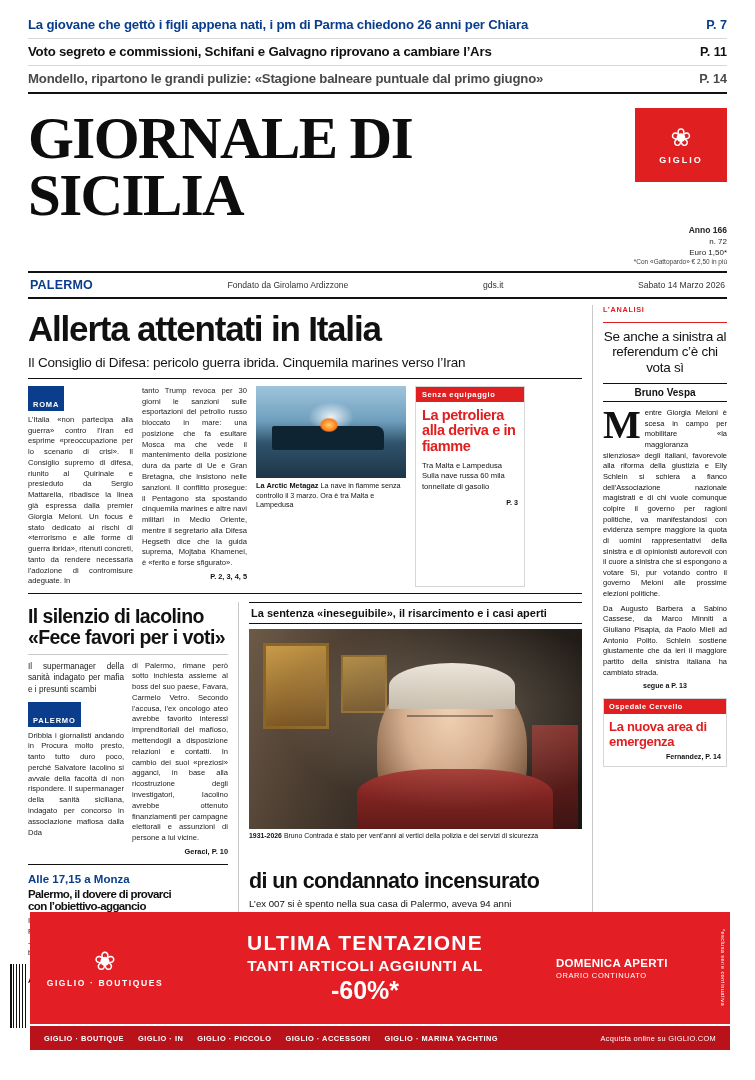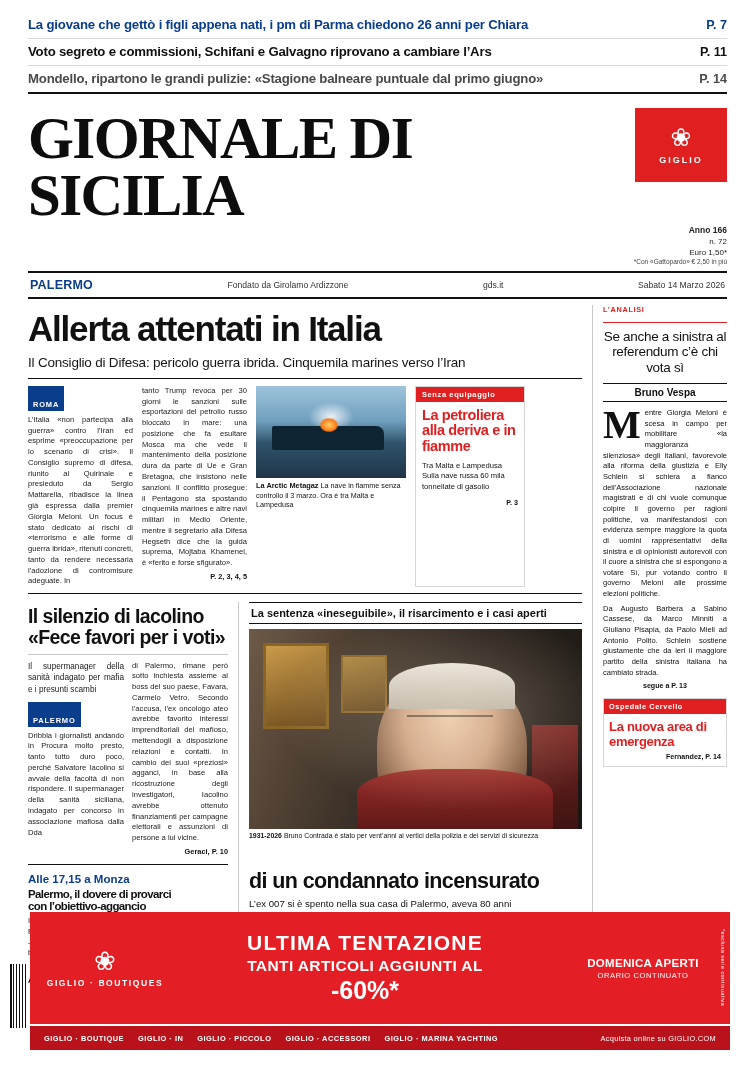--- a/index.html
+++ b/index.html
@@ -202,21 +202,21 @@
      background: repeating-linear-gradient(90deg,#111 0 1.5px,#fff 1.5px 3px); }
   .ad { position: absolute; left: 30px; bottom: 56px; width: 700px; height: 112px; background: #e31f25; color: #fff; }
   .ad-inner { display: flex; align-items: center; height: 100%; position: relative; }
   .ad-logo { width: 150px; text-align: center; }
   .ad-logo-mark { font-size: 26px; line-height: 1; }
   .ad-logo-word { font-size: 8.5px; letter-spacing: 1.6px; font-weight: bold; margin-top: 4px; }
   .ad-center { flex: 1; text-align: center; }
   .ad-l1 { font-size: 21px; font-weight: bold; letter-spacing: 1.2px; }
   .ad-l2 { font-size: 15.5px; font-weight: bold; letter-spacing: .4px; margin-top: 2px; }
   .ad-l3 { font-size: 25px; font-weight: bold; margin-top: 1px; }
-  .ad-right { width: 180px; text-align: center; padding-left: 6px; }
+  .ad-right { width: 180px; text-align: left; padding-left: 6px; }
   .ad-r1 { font-size: 11.5px; font-weight: bold; letter-spacing: .3px; }
   .ad-r2 { font-size: 7.5px; letter-spacing: .6px; margin-top: 2px; }
   .ad-side { position: absolute; right: 4px; top: 0; height: 100%; display: flex; align-items: center; }
   .ad-side span { writing-mode: vertical-rl; font-size: 5.6px; letter-spacing: .4px; }
   .ad-footer { position: absolute; left: 30px; bottom: 30px; width: 700px; height: 24px;
      background: #b9121b; color: #fff; display: flex; align-items: center; justify-content: space-between; padding: 0 14px; }
   .ad-foot-links { display: flex; gap: 14px; font-size: 7.4px; letter-spacing: .5px; font-weight: bold; }
   .ad-foot-right { font-size: 7.4px; letter-spacing: .3px; }
 </style>
 </head>
@@ -352,21 +352,21 @@
             <div class="bp-light"></div>
           </div>
           <div class="photo-cap">
             <b>1931-2026</b>
             <span>Bruno Contrada è stato per vent’anni ai vertici della polizia e dei servizi di sicurezza</span>
           </div>
           <div class="head-3">
             <br>
             <span>di un condannato incensurato</span>
           </div>
-          <div class="deck">L’ex 007 si è spento nella sua casa di Palermo, aveva 80 anni</div>
+          <div class="deck">L’ex 007 si è spento nella sua casa di Palermo, aveva 94 anni</div>
           <div class="byline">R. Arena, P. 12</div>
         </div>
       </div>
     </div>
 
     <div class="right-col">
       <div class="rail-kicker">L’ANALISI</div>
       <div class="rail-title">Se anche a sinistra al referendum c’è chi vota sì</div>
       <div class="rail-author">Bruno Vespa</div>
       <div class="dropcap-wrap">

